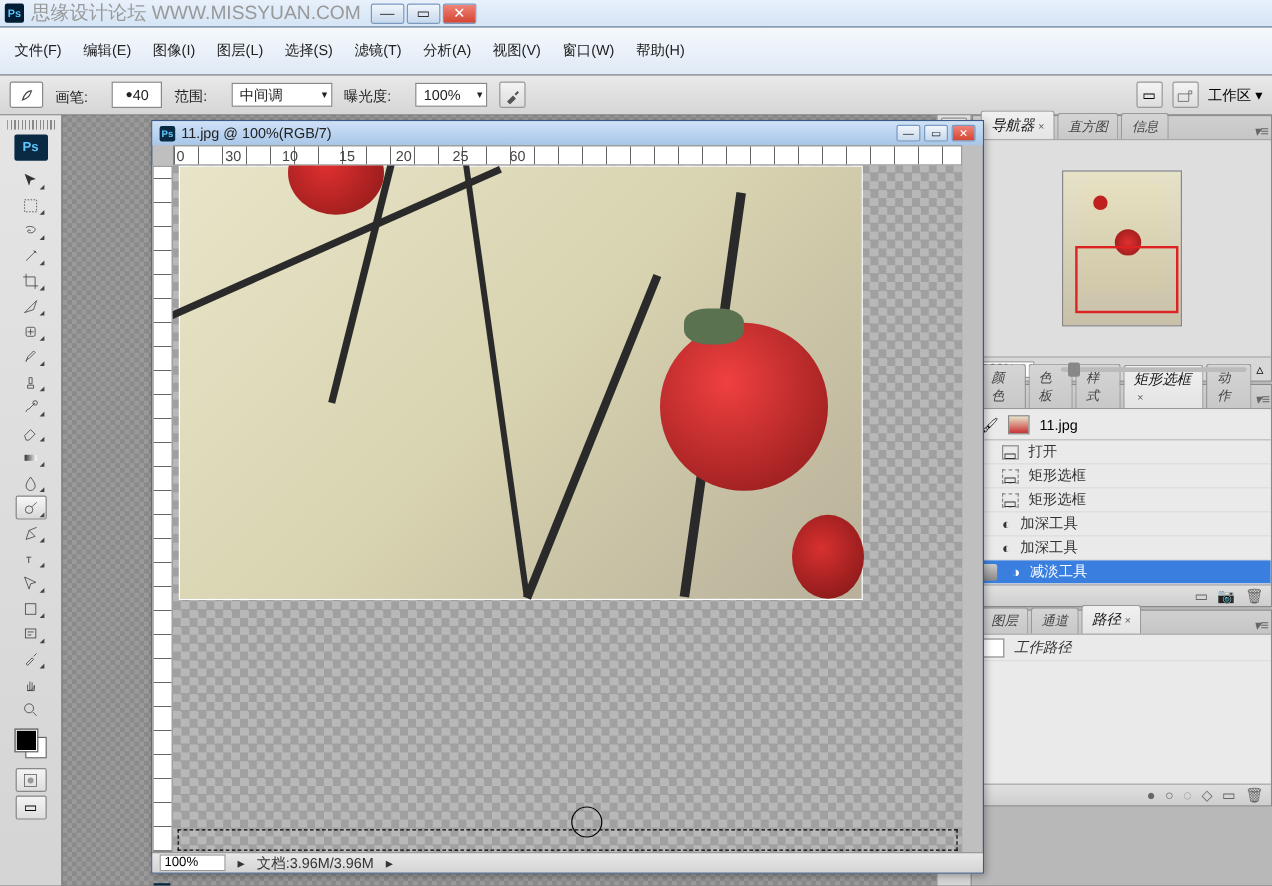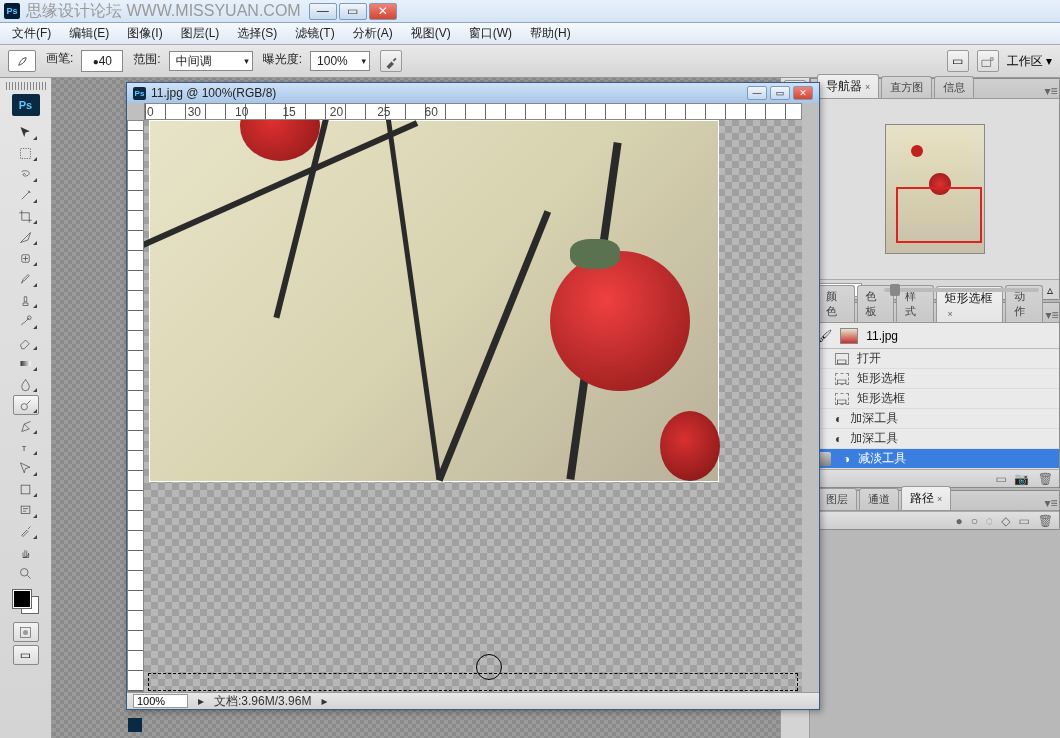--- a/index.html
+++ b/index.html
@@ -4,24 +4,24 @@
 <style>
 * { margin: 0; padding: 0; box-sizing: border-box; font-family: "Microsoft YaHei", Tahoma, sans-serif; font-size: 12px; }
 body { width: 1060px; height: 738px; overflow: hidden; background: #535353; }
 .titlebar { height: 23px; background: linear-gradient(#e8f1fb,#d5e4f5); display: flex; align-items: center; padding: 0 4px; border-bottom: 1px solid #8aa8c8; }
 .titlebar .ps-icon { width: 16px; height: 16px; background: #001d36; color: #5fc7ff; display: flex; align-items: center; justify-content: center; font-size: 9px; font-weight: bold; border-radius: 2px; margin-right: 6px; }
 .titlebar .title { color: #333; flex: 1; }
 .titlebar .wm { color: #999; font-size: 16px; margin-right: 8px; }
 .winbtns { display: flex; gap: 2px; }
 .winbtn { width: 28px; height: 17px; border: 1px solid #7a9ac0; background: linear-gradient(#f0f5fb,#c7d9ed); display: flex; align-items: center; justify-content: center; border-radius: 2px; color: #333; }
 .winbtn.close { background: linear-gradient(#f08279,#d44531); color: #fff; }
-.menubar { height: 22px; background: linear-gradient(#f5f9fd,#dfe9f5); display: flex; align-items: center; padding: 0 6px; gap: 6px; border-bottom: 1px solid #aab; }
+.menubar { height: 40px; background: linear-gradient(#f5f9fd,#dfe9f5); display: flex; align-items: center; padding: 0 6px; gap: 6px; border-bottom: 1px solid #aab; }
 .menubar span { padding: 2px 6px; color: #222; }
 .optionsbar { height: 33px; background: linear-gradient(#e9e9e9,#d6d6d6); display: flex; align-items: center; padding: 0 8px; gap: 10px; border-bottom: 1px solid #999; }
-.ob-item { display: flex; align-items: flex-start; gap: 8px; color: #222; }
+.ob-item { display: flex; align-items: flex-end; gap: 20px; color: #222; }
 .ob-cur { width: 28px; height: 22px; background: #fff; border: 1px solid #888; border-radius: 2px; display: flex; align-items: center; justify-content: center; }
 .ob-brush { width: 42px; height: 22px; background: #fff; border: 1px solid #888; display: flex; align-items: center; justify-content: center; font-size: 10px; }
 .dropdown { height: 20px; background: #fff; border: 1px solid #888; padding: 0 16px 0 6px; display: flex; align-items: center; position: relative; }
 .dropdown::after { content: "▾"; position: absolute; right: 3px; font-size: 9px; }
 .ob-right { margin-left: auto; display: flex; align-items: center; gap: 8px; }
 .ob-ico { width: 22px; height: 22px; border: 1px solid #999; background: linear-gradient(#f4f4f4,#ddd); display: flex; align-items: center; justify-content: center; border-radius: 2px; }
 .main { display: flex; height: calc(738px - 23px - 22px - 33px); }
 .toolbox { width: 52px; background: linear-gradient(#e5e5e5,#d4d4d4); border-right: 1px solid #999; display: flex; flex-direction: column; align-items: center; padding-top: 4px; }
 .tool-grip { width: 40px; height: 8px; background: repeating-linear-gradient(90deg,#888,#888 1px,transparent 1px,transparent 3px); margin-bottom: 4px; }
 .tool-ps { width: 28px; height: 22px; background: #0a2a43; color: #5fc7ff; font-weight: bold; font-size: 11px; display: flex; align-items: center; justify-content: center; border-radius: 2px; margin-bottom: 6px; }
@@ -50,21 +50,21 @@
 .selection{position:absolute;left:4px;top:553px;right:4px;height:18px;border:1px dashed #000;}
 .doc-status{position:absolute;left:0;right:0;bottom:0;height:17px;background:linear-gradient(#e8e8e8,#d4d4d4);border-top:1px solid #999;display:flex;align-items:center;padding:0 6px;gap:10px;font-size:11px;color:#333;}
 .doc-status input{width:55px;height:14px;font-size:11px;border:1px solid #999;padding:0 3px;}
 .psmini2{position:absolute;left:76px;bottom:6px;width:14px;height:14px;background:#0a2a43;}
 .rightcol{width:30px;background:linear-gradient(#e5e5e5,#d4d4d4);border-left:1px solid #999;border-right:1px solid #999;display:flex;flex-direction:column;align-items:center;padding-top:2px;gap:3px;}
 .rbtn{width:22px;height:22px;border:1px solid #999;background:linear-gradient(#f4f4f4,#ddd);border-radius:2px;display:flex;align-items:center;justify-content:center;color:#444;}
 .rbtn.arrow{height:16px;font-size:9px;}
 .rdiv{width:22px;height:1px;background:#aaa;margin:2px 0;}
 .panels{width:250px;display:flex;flex-direction:column;background:#b8b8b8;}
 .panel{background:linear-gradient(#e5e5e5,#d9d9d9);border:1px solid #8a8a8a;margin-bottom:2px;}
-.panel-tabs{height:20px;display:flex;align-items:flex-end;background:linear-gradient(#d0d0d0,#c5c5c5);padding-left:6px;gap:2px;border-bottom:1px solid #999;}
+.panel-tabs{height:20px;display:flex;align-items:flex-end;background:linear-gradient(#d0d0d0,#c5c5c5);padding-left:6px;gap:2px;border-bottom:1px solid #999;font-style:italic;}
 .ptab{padding:3px 8px;background:linear-gradient(#d5d5d5,#c8c8c8);border:1px solid #999;border-bottom:none;font-size:11px;color:#444;border-radius:3px 3px 0 0;}
 .ptab.active{background:linear-gradient(#f0f0f0,#e4e4e4);color:#111;}
 .ptab .x{font-size:9px;margin-left:3px;color:#666;}
 .panel-menu{margin-left:auto;width:16px;text-align:center;color:#666;}
 .nav-body{height:180px;display:flex;align-items:center;justify-content:center;background:#dedede;}
 .nav-thumb{width:100px;height:130px;background:linear-gradient(#e6e2c8,#c8c0a8);border:1px solid #888;position:relative;}
 .nav-rect{position:absolute;left:10px;top:62px;width:86px;height:56px;border:2px solid #d22;}
 .nav-foot{height:20px;display:flex;align-items:center;padding:0 6px;gap:8px;background:#d8d8d8;border-top:1px solid #aaa;}
 .nav-foot input{width:45px;height:14px;font-size:11px;border:1px solid #999;}
 .nav-slider{flex:1;height:4px;background:#bbb;position:relative;border-radius:2px;}
@@ -300,21 +300,21 @@
           <circle cx="12" cy="12" r="4" fill="#999"></circle>
         </svg>
       </div>
     <div class="qmask" style="margin-top:3px;">▭</div>
   </div>
 
   <div class="doc-area">
     <div class="doc-win">
       <div class="doc-title">
         <div class="psmini">Ps</div>
-        <span>11.jpg @ 100%(RGB/8)</span>
+        <span>11.jpg @ 100%(RGB/7)</span>
         <div class="doc-ctrls">
           <span>—</span>
           <span>▭</span>
           <span class="cls">✕</span>
         </div>
       </div>
       <div class="ruler-h">
         <span>0</span>
           <span>30</span>
           <span>10</span>
@@ -450,20 +450,27 @@
       </div>
     </div>
 
     <div class="panel">
       <div class="panel-tabs">
         <div class="ptab">图层</div>
         <div class="ptab">通道</div>
         <div class="ptab active"><span>路径</span><span class="x">×</span></div>
         <div class="panel-menu">▾≡</div>
       </div>
+      <div class="path-body">
+        <div class="path-item">
+          <div class="path-thumb"></div>
+          <span>工作路径</span>
+        </div>
+        <div class="path-pad"></div>
+      </div>
       <div class="panel-foot">
         <span>●</span>
         <span>○</span>
         <span>◌</span>
         <span>◇</span>
         <span>▭</span>
         <span>🗑</span>
       </div>
     </div>
   </div>

